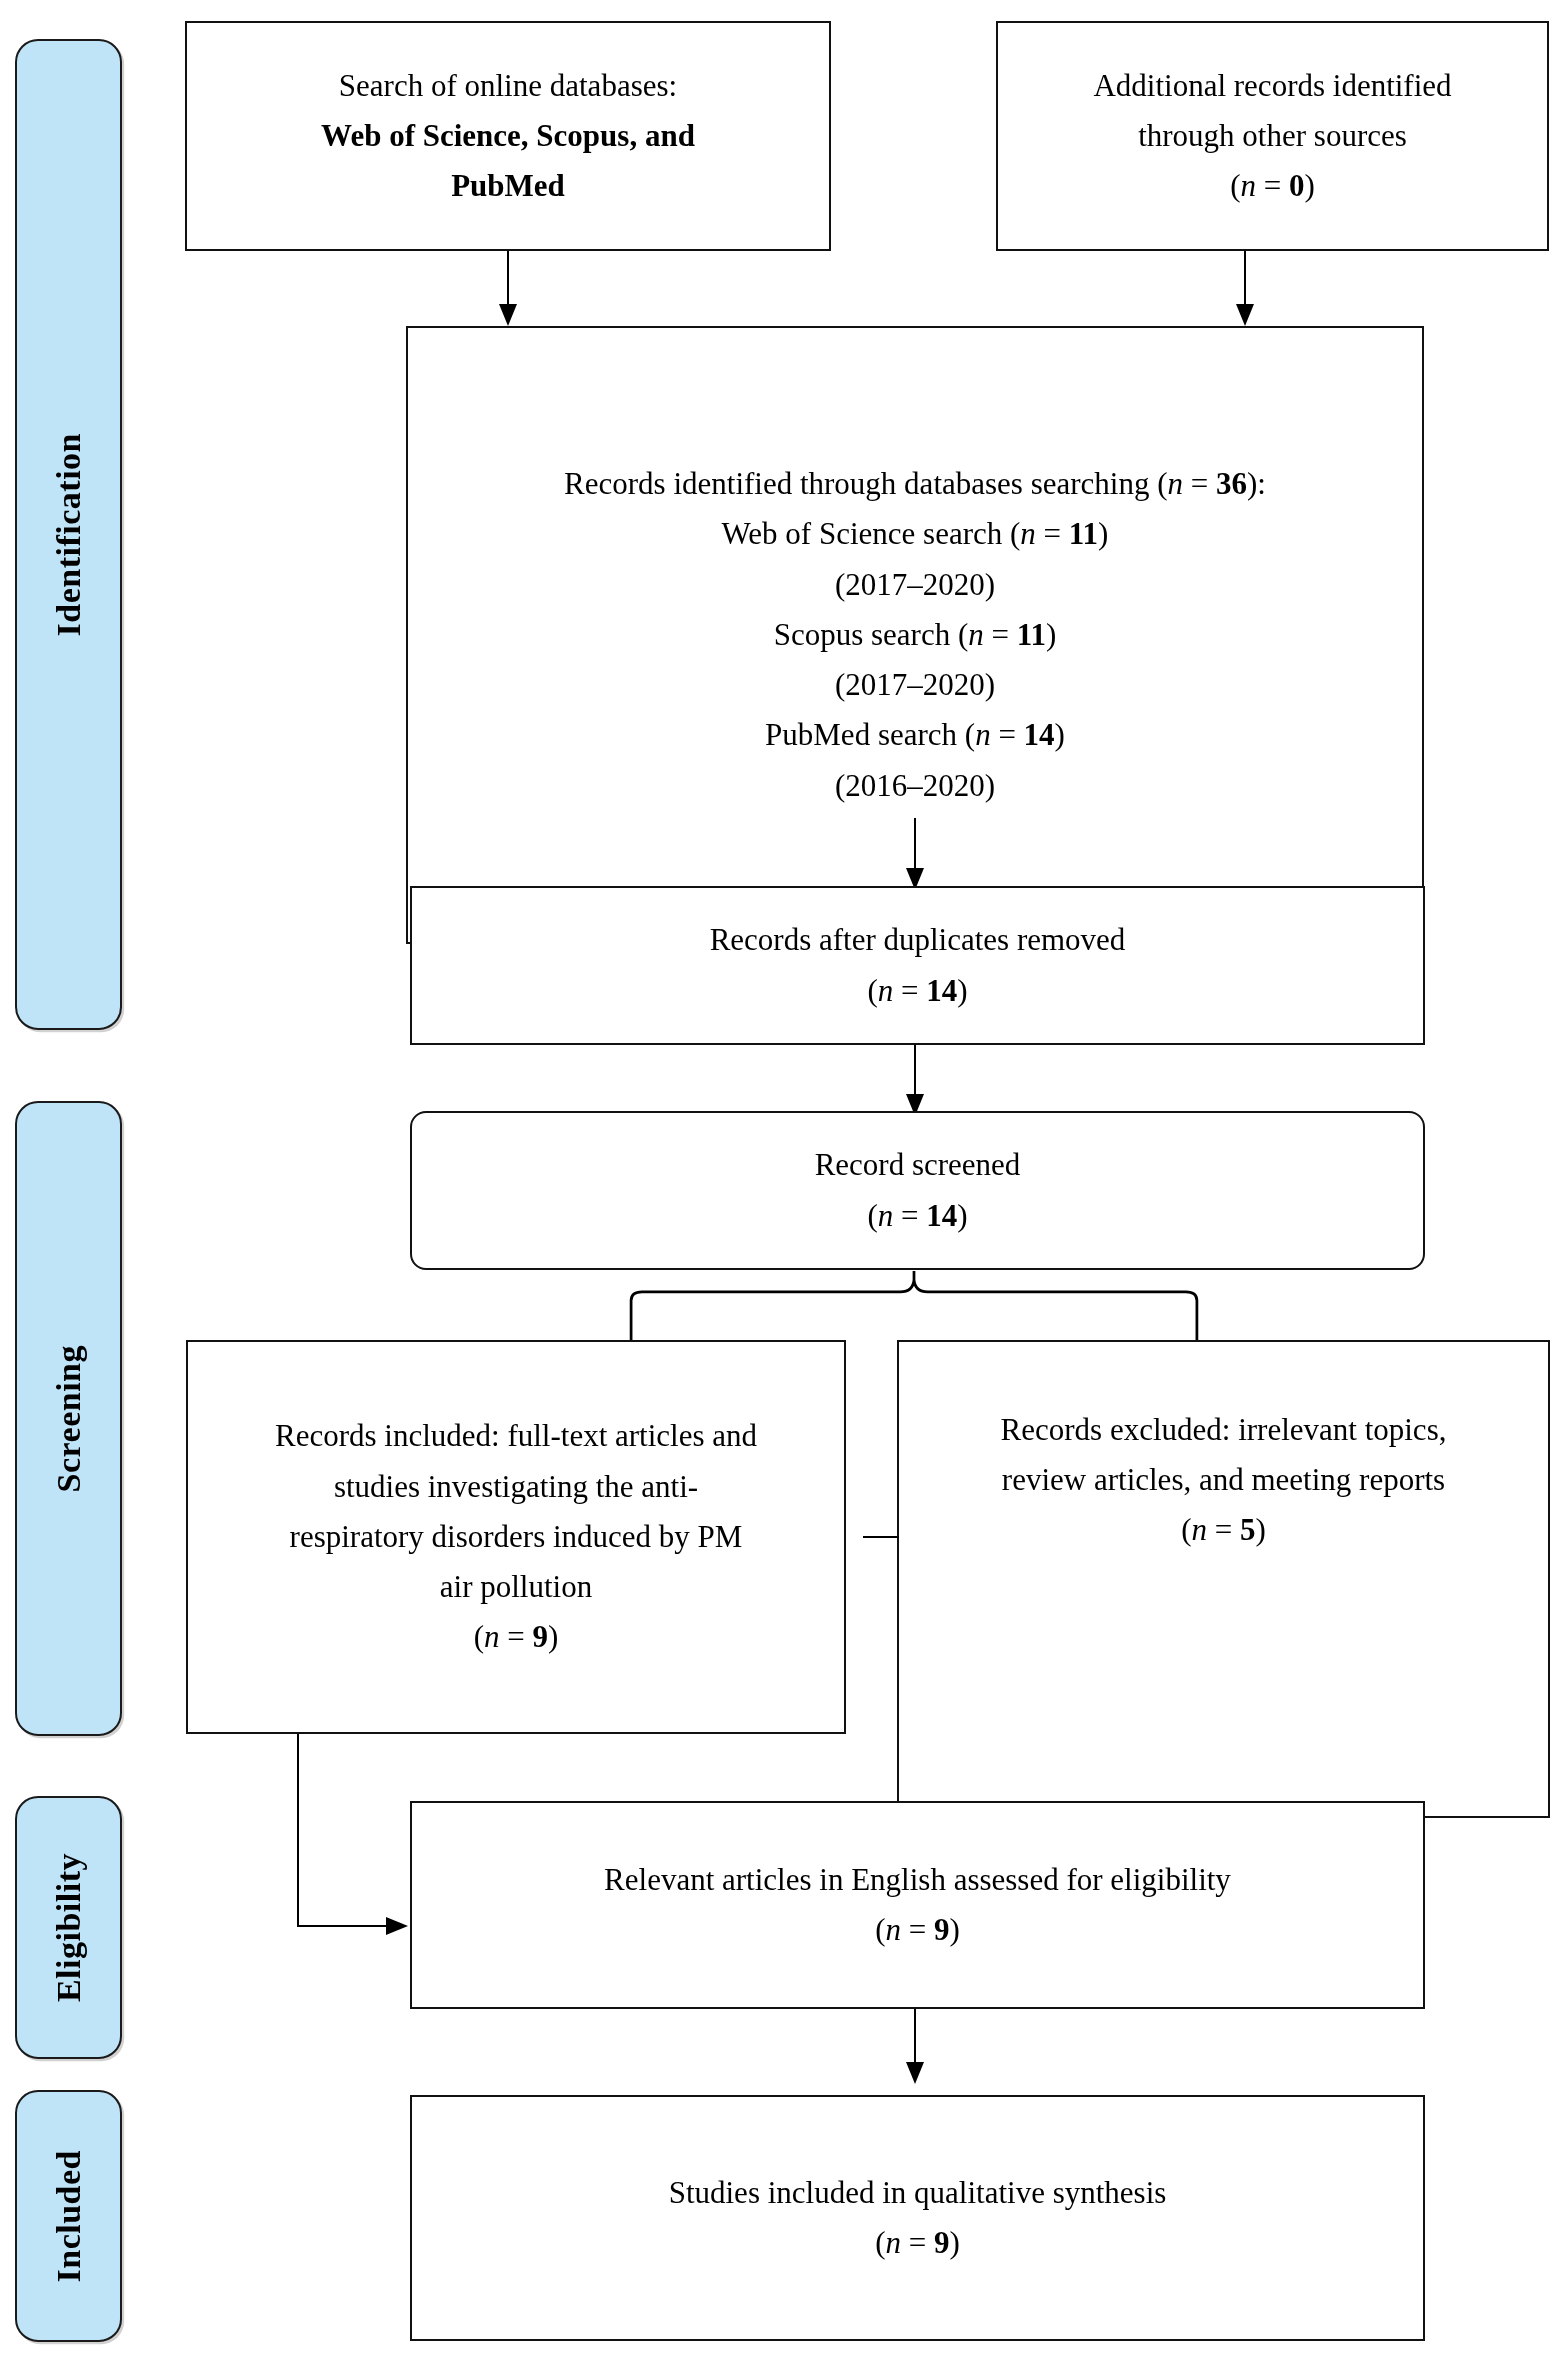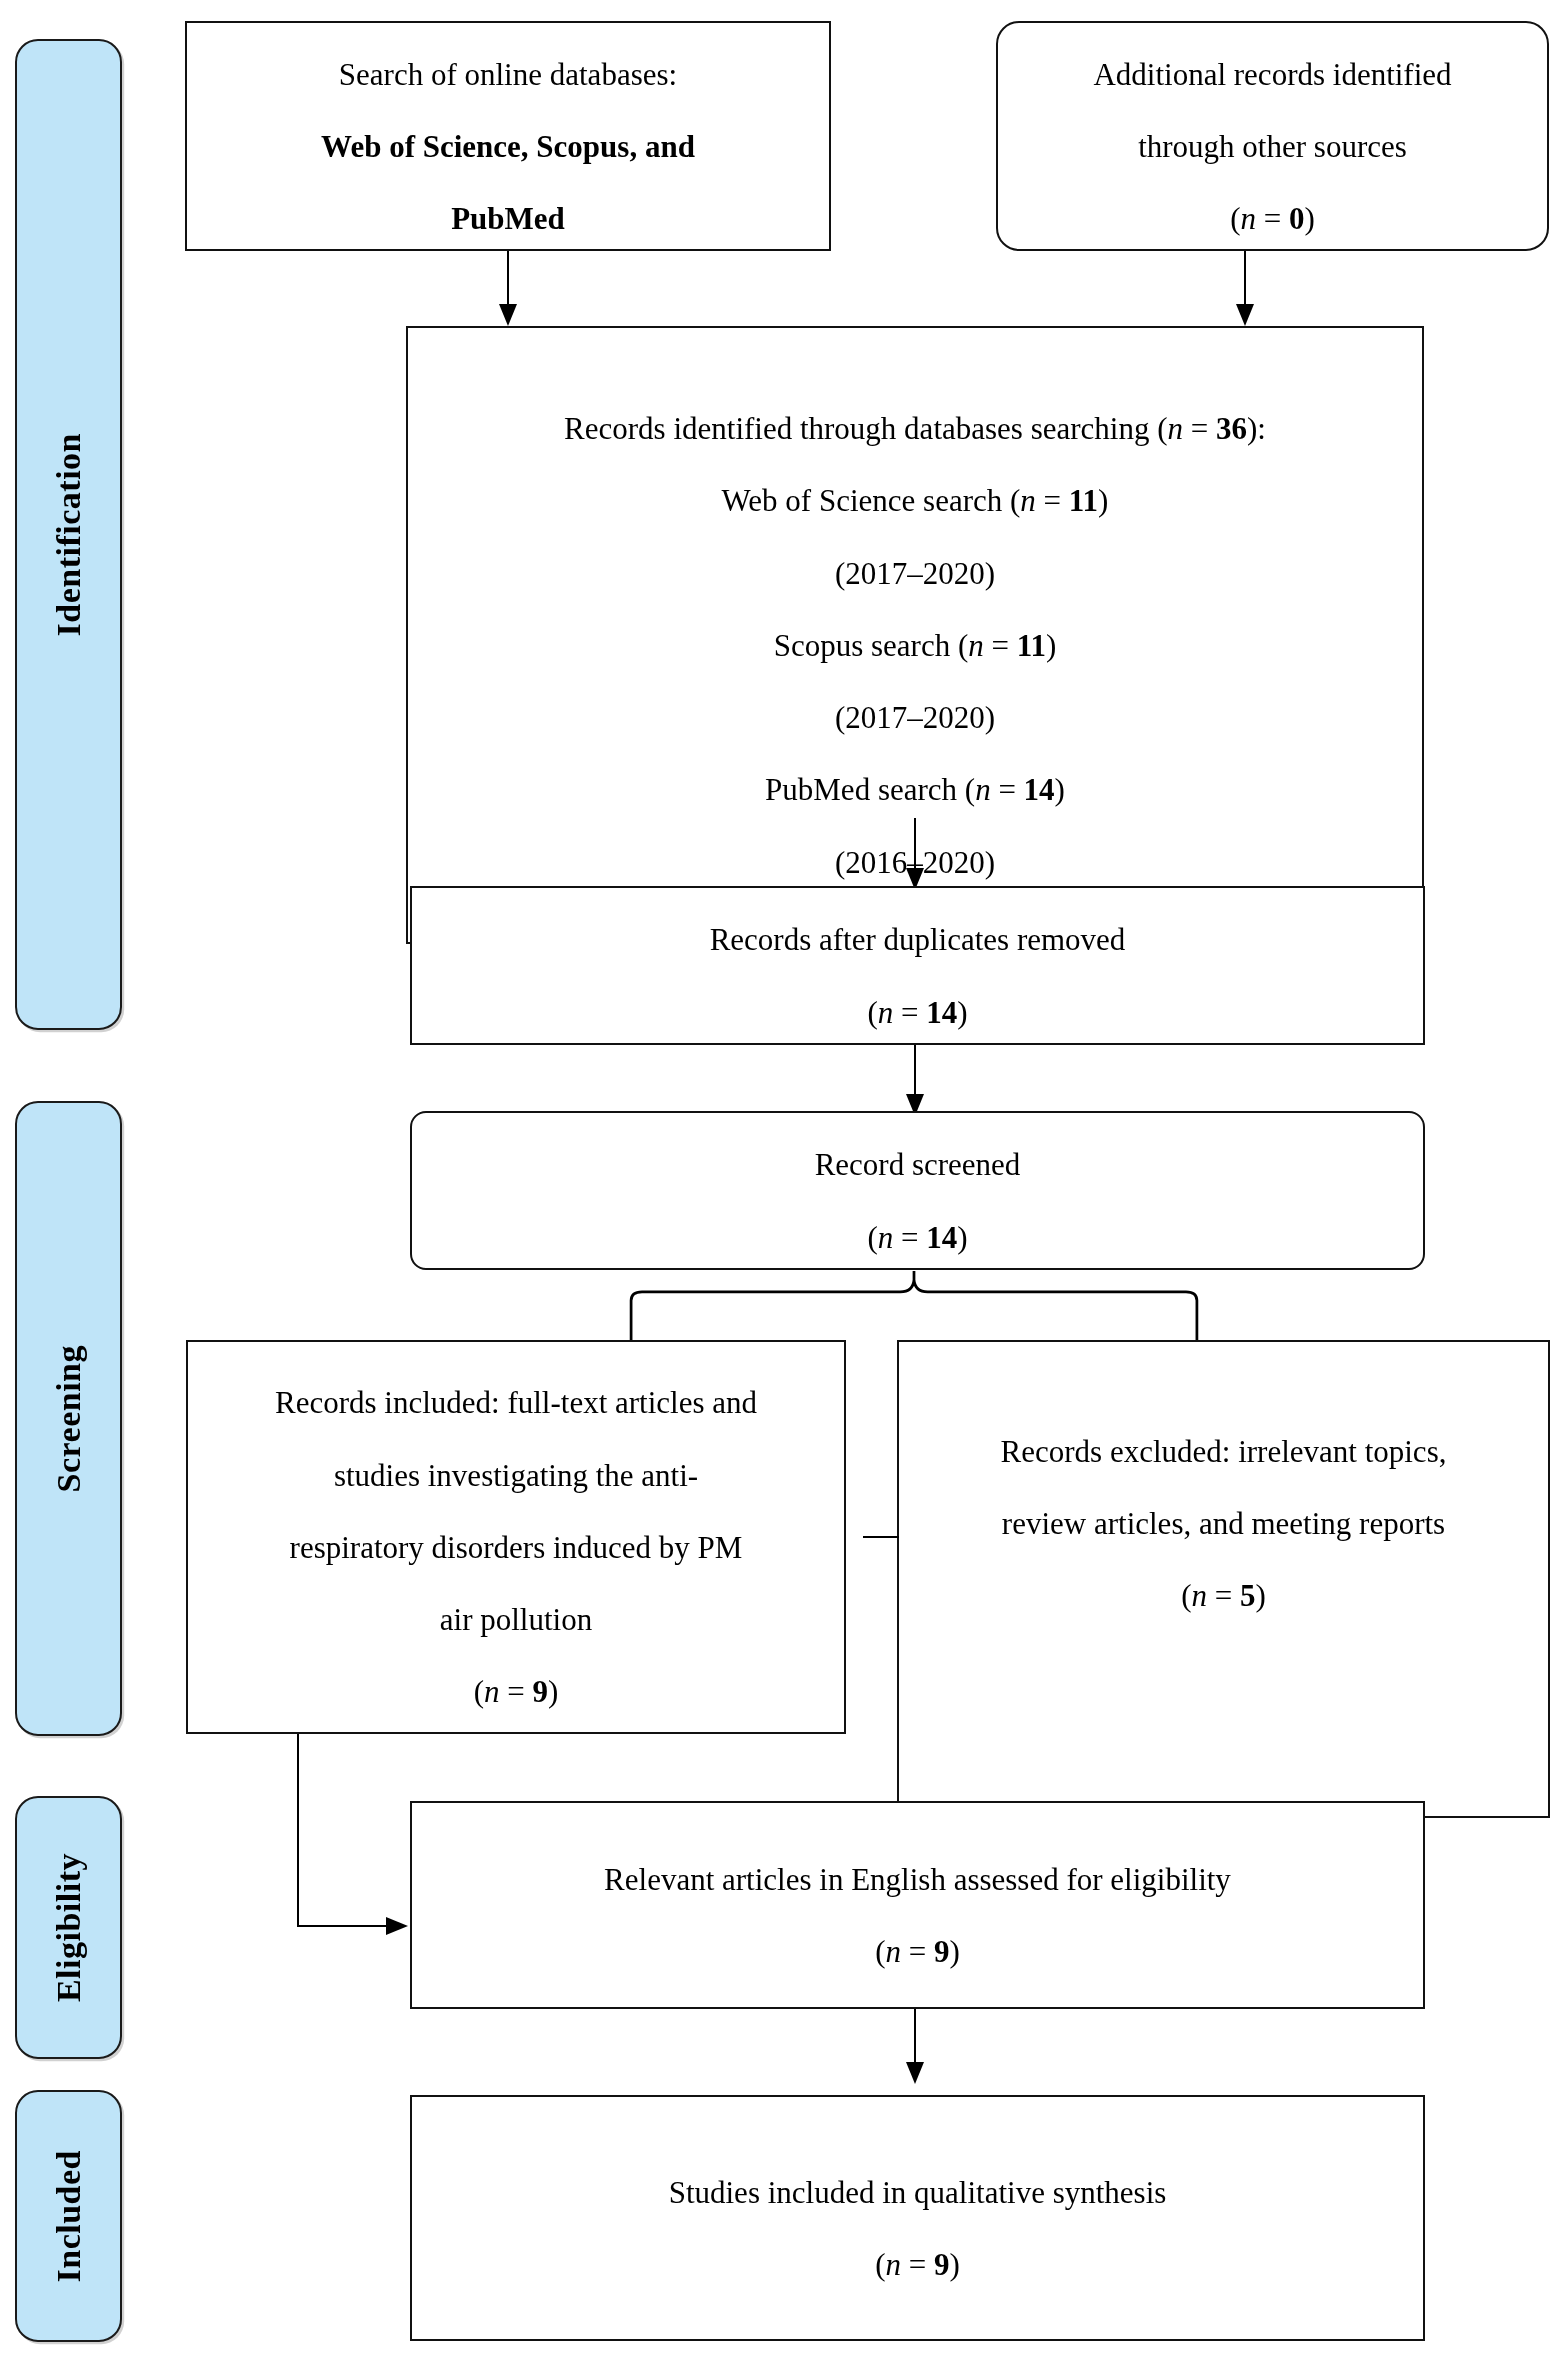--- a/index.html
+++ b/index.html
@@ -49,21 +49,20 @@
     align-items: center;
     justify-content: center;
     text-align: center;
     padding: 7.7px 14.2px;
   }
   .flow-box .line {
     font-size: 31px;
     line-height: 1.62;
     color: #000000;
     white-space: nowrap;
-    margin-top: 22px;
   }
   .flow-box .line.bold { font-weight: bold; }
   em.v { font-style: italic; }
   b.n { font-weight: bold; }
 
   
   .vline, .hline {
     position: absolute;
     background: #000000;
   }
@@ -106,21 +105,21 @@
   <div class="phase-pill" style="left:15.3px; top:2090px; width:107px; height:252px;">
     <span class="phase-label">Included</span>
   </div>
 
   <div class="flow-box" style="left:185px; top:21px; width:646px; height:230px;">
     <div class="line">Search of online databases:</div>
     <div class="line bold">Web of Science, Scopus, and</div>
     <div class="line bold">PubMed</div>
   </div>
 
-  <div class="flow-box" style="left:996px; top:21px; width:553px; height:230px;border-radius:23px;">
+  <div class="flow-box" style="left:996px; top:21px; width:553px; height:230px;">
     <div class="line">Additional records identified</div>
     <div class="line">through other sources</div>
     <div class="line"><span>(</span><em class="v">n</em><span> = </span><b class="n">0</b><span>)</span></div>
   </div>
 
   <div class="vline" style="left:507px; top:251px; height:66px;"></div>
   <div class="arrow-down" style="left:499px; top:304px;"></div>
 
   <div class="vline" style="left:1244px; top:251px; height:66px;"></div>
   <div class="arrow-down" style="left:1236px; top:304px;"></div>

